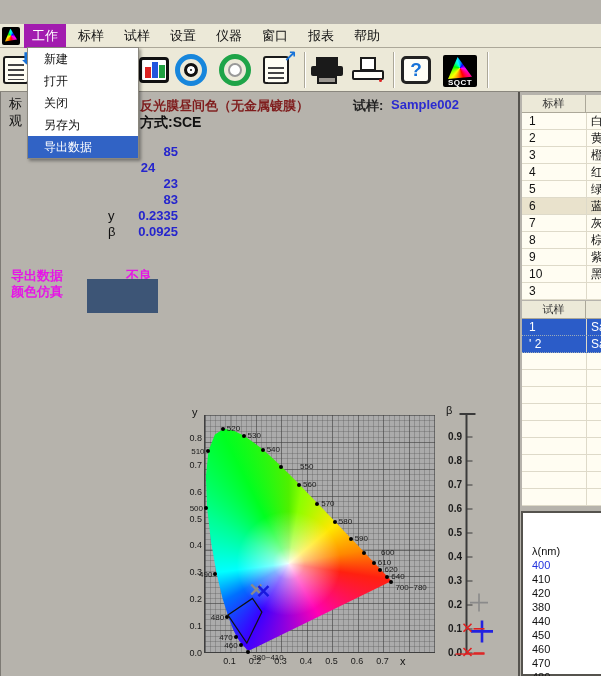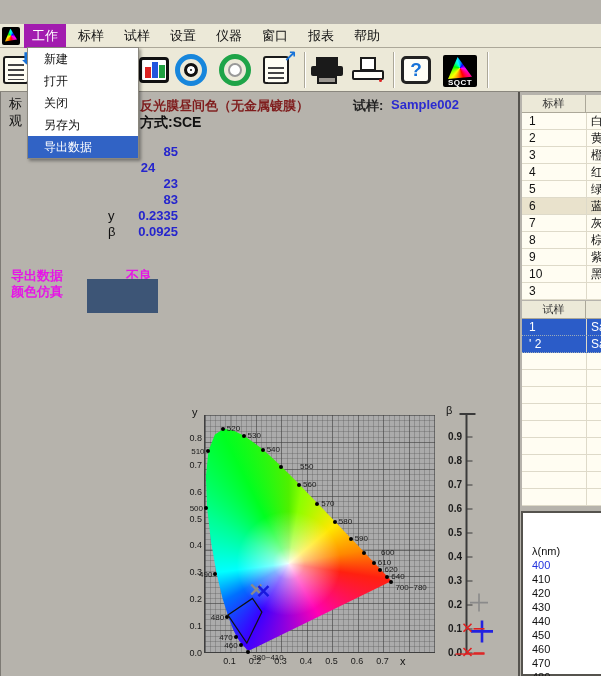--- a/index.html
+++ b/index.html
@@ -429,21 +429,21 @@
             <div class="c2"></div>
           </div>
         </div>
     </div>
     <div class="lambda">
       <div>λ(nm)</div>
       <div id="lambda-rows">
           <div class="hl">400</div>
           <div>410</div>
           <div>420</div>
-          <div>430</div>
+          <div>380</div>
           <div>440</div>
           <div>450</div>
           <div>460</div>
           <div>470</div>
           <div>480</div>
         </div>
     </div>
   </div>
 
   <div class="dropdown">

